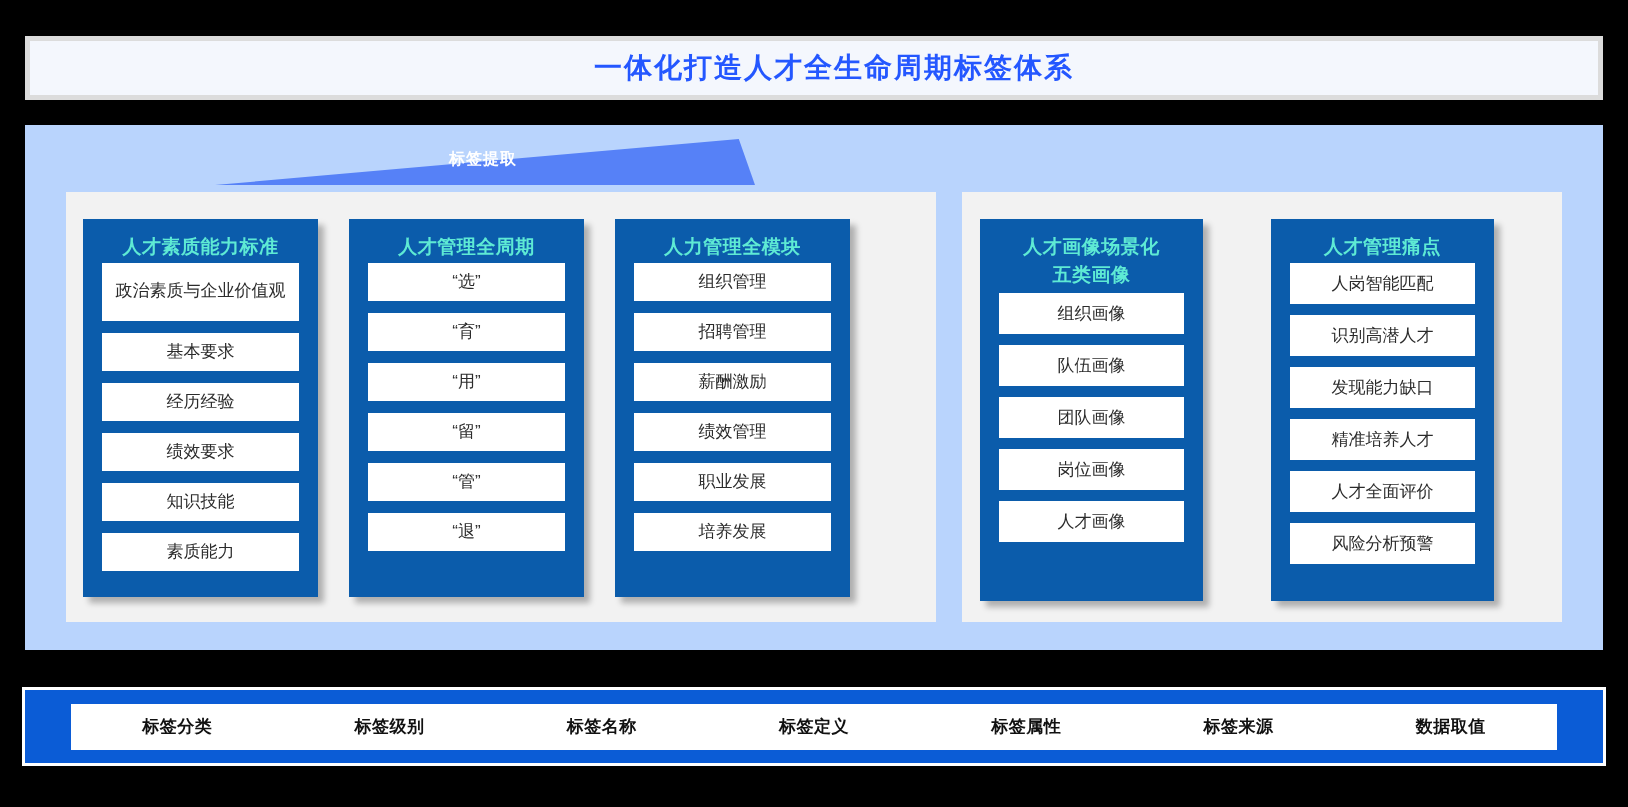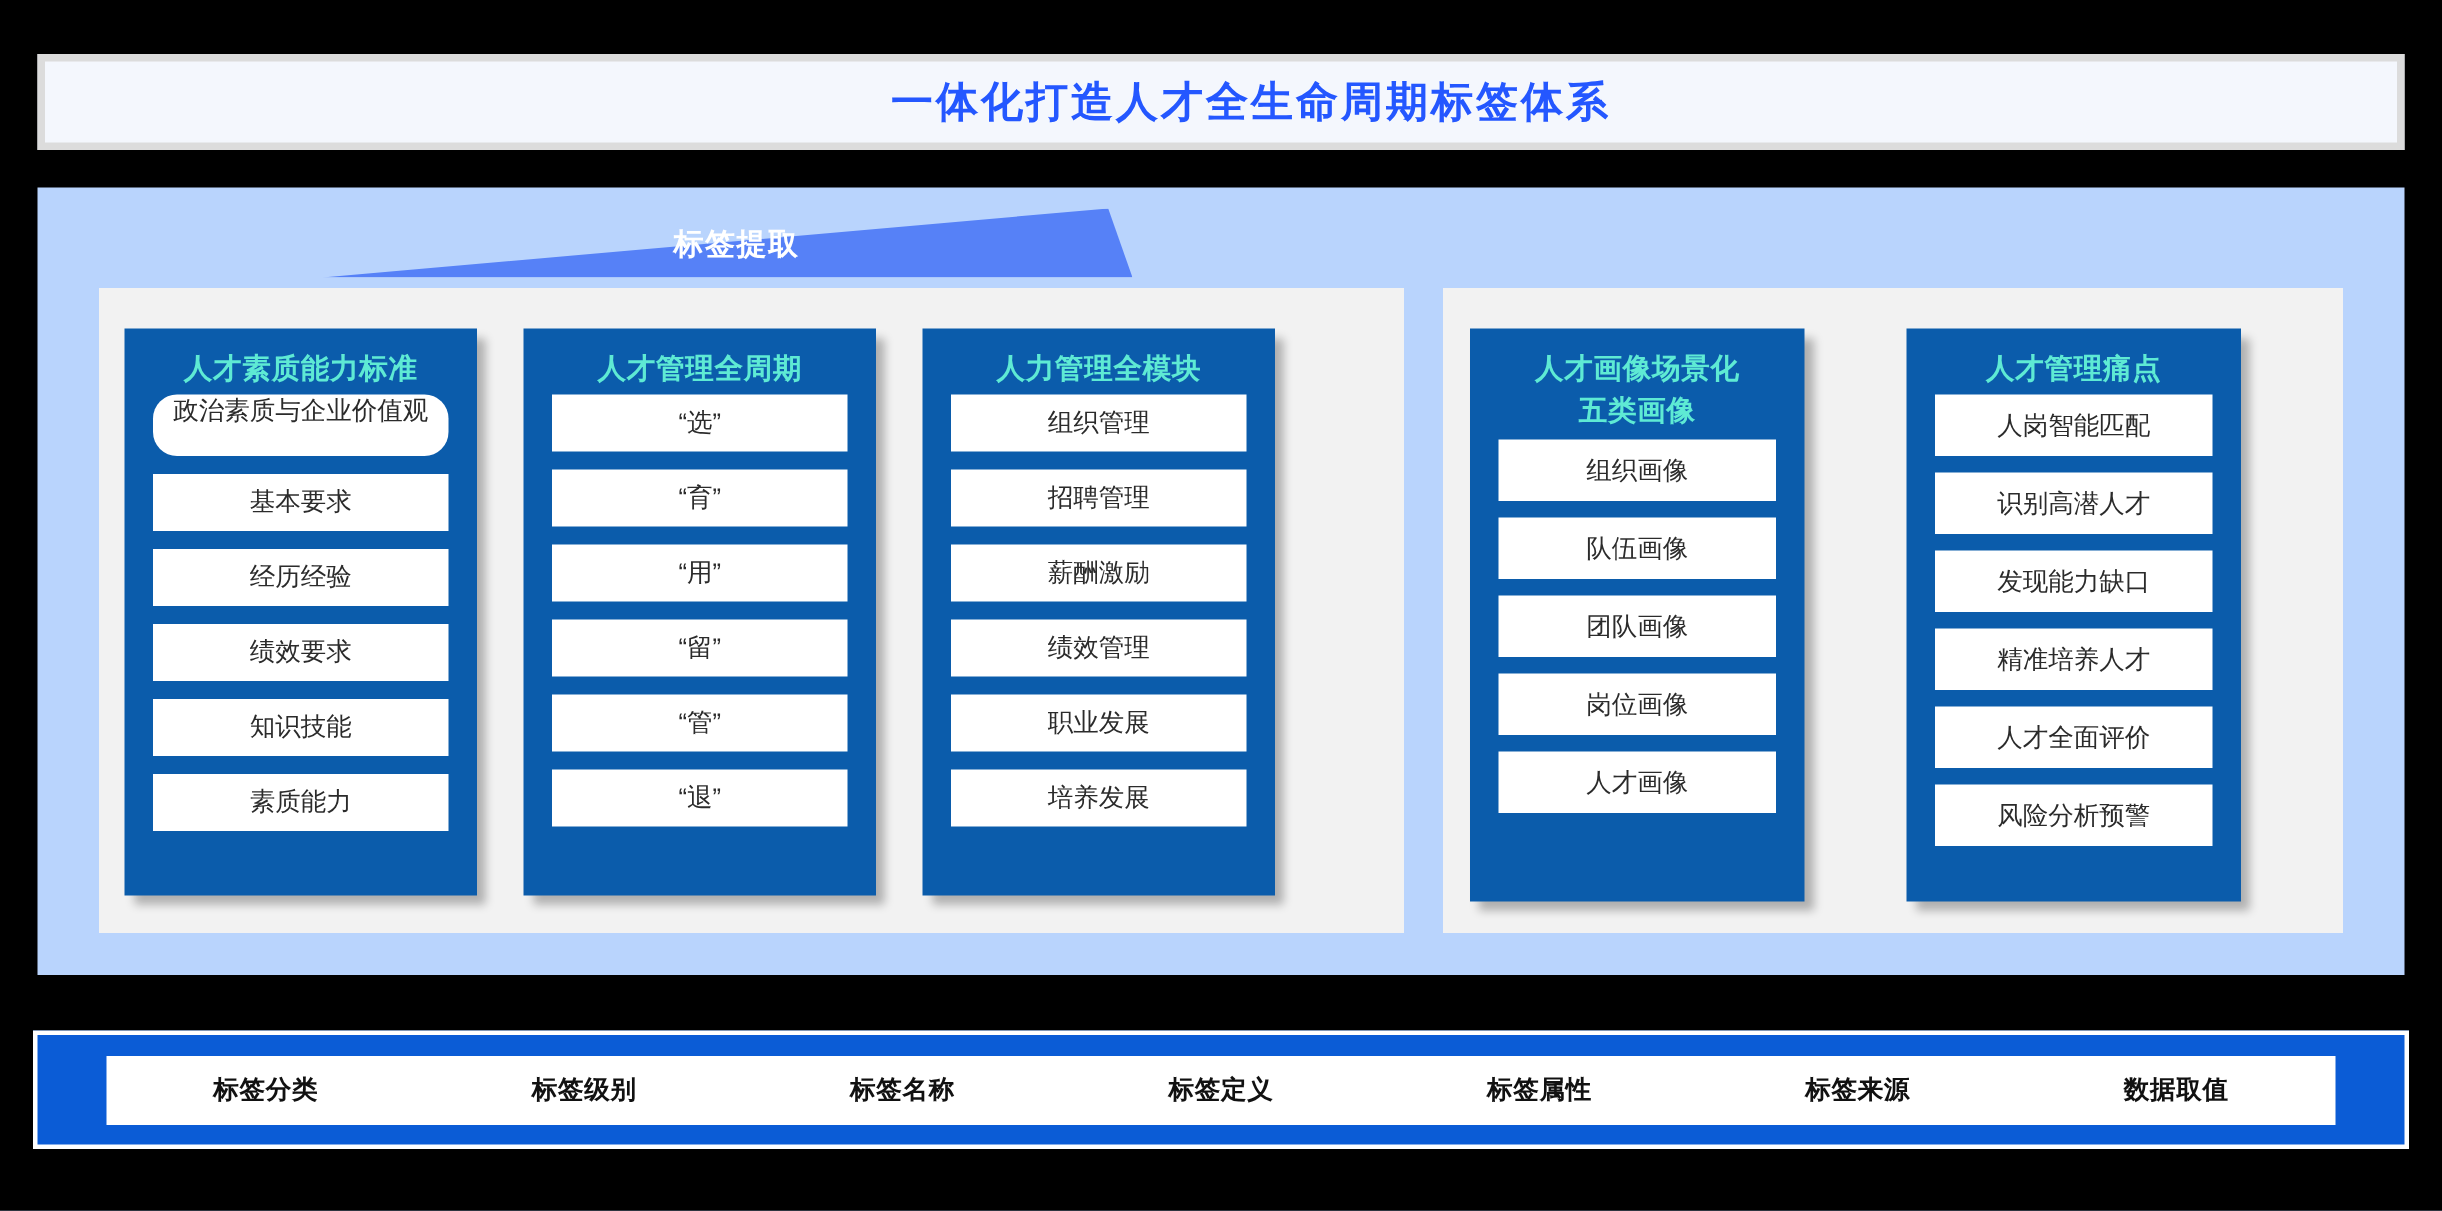--- a/index.html
+++ b/index.html
@@ -72,21 +72,21 @@
     top: 14px;
     width: 600px;
   }
   #banner-apply .tri {
     clip-path: polygon(0% 0%, 100% 0%, 54% 100%);
   }
   .banner-label {
     position: absolute;
     top: 10px;
     color: #ffffff;
-    font-size: 20px;
+    font-size: 16px;
     font-weight: bold;
     letter-spacing: 1px;
     white-space: nowrap;
   }
   #banner-extract .banner-label { left: 234px; }
   #banner-apply  .banner-label { left: 248px; }
 
   
   .group-panel {
     position: absolute;
@@ -151,23 +151,22 @@
     text-align: center;
     height: 38px;
     line-height: 38px;
     margin-bottom: 12px;
     white-space: nowrap;
     overflow: hidden;
   }
   .item-box.tall {
     height: 40px;
     line-height: 20px;
-    padding-top: 1px;
+    padding-top: 18px;
     white-space: normal;
-    border-radius: 16px;
   }
   .card-right .item-box {
     height: 41px;
     line-height: 41px;
     margin-bottom: 11px;
   }
 
   
   #bottom-bar {
     position: absolute;

